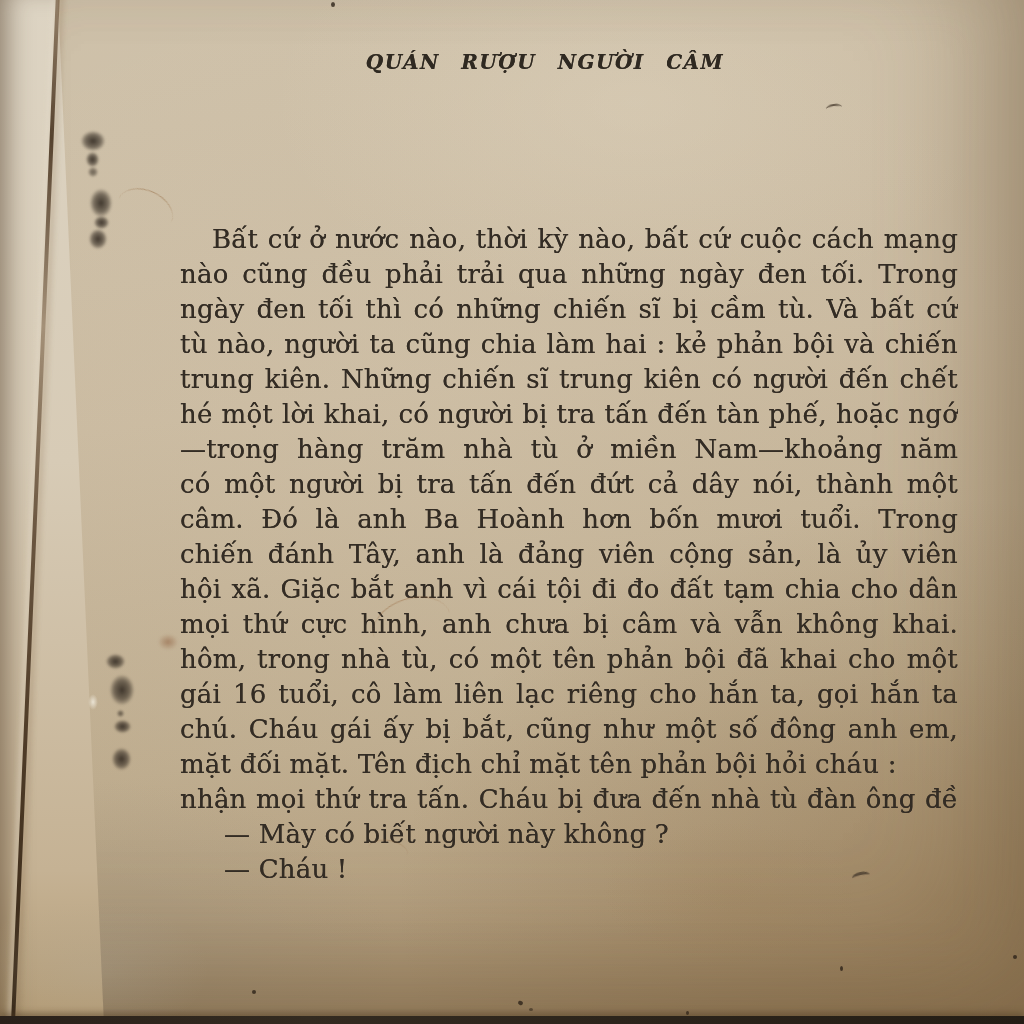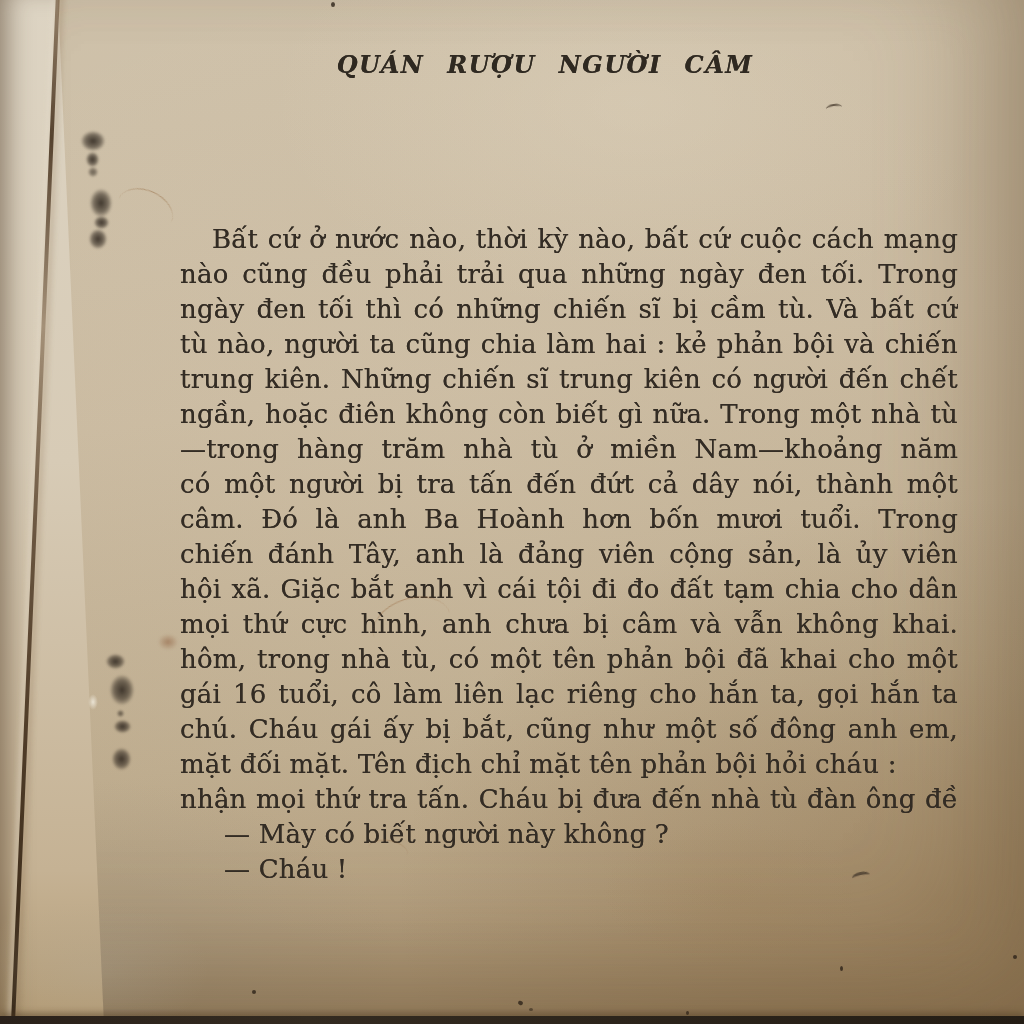--- a/index.html
+++ b/index.html
@@ -35,21 +35,21 @@
   }
   .crease-nick{position:absolute;left:88px;top:694px;width:10px;height:16px;border-radius:50%;
     background:radial-gradient(ellipse at center, rgba(238,232,218,0.9), rgba(238,232,218,0) 70%);}
   
   .bottom-strip{position:absolute;left:0;bottom:0;width:1024px;height:8px;
     background:linear-gradient(to right,#2a211a 0%, #332a20 30%, #2c241b 60%, #241d15 100%);
     box-shadow:0 -3px 6px rgba(80,60,35,0.5);}
   
   .title-wrap{position:absolute;left:150px;top:50px;width:790px;text-align:center;}
   .story-title{
-    font-style:italic;font-weight:700;font-size:24px;letter-spacing:1.5px;word-spacing:13px;
+    font-style:italic;font-weight:700;font-size:20px;letter-spacing:1.5px;word-spacing:13px;
     color:#2f2921;text-shadow:0 0 0.6px rgba(47,41,33,0.85);
   }
   
   .text-block{position:absolute;left:172px;top:222px;width:778px;color:#332c24;margin-left:8px;}
   .line{
     font-size:26px;line-height:35px;height:35px;white-space:normal;overflow:hidden;
     text-align:justify;text-align-last:justify;text-justify:inter-word;
     letter-spacing:0.2px;text-shadow:0 0 0.5px rgba(51,44,36,0.85);
   }
   .line.v-first{text-indent:32px;}
@@ -113,21 +113,21 @@
   <div class="title-wrap">
     <span class="story-title">QUÁN RƯỢU NGƯỜI CÂM</span>
   </div>
 
   <div class="text-block" id="lines">
       <div class="line v-first">Bất cứ ở nước nào, thời kỳ nào, bất cứ cuộc cách mạng</div>
       <div class="line v-mid">nào cũng đều phải trải qua những ngày đen tối. Trong những</div>
       <div class="line v-mid">ngày đen tối thì có những chiến sĩ bị cầm tù. Và bất cứ nhà</div>
       <div class="line v-mid">tù nào, người ta cũng chia làm hai : kẻ phản bội và chiến sĩ</div>
       <div class="line v-mid">trung kiên. Những chiến sĩ trung kiên có người đến chết không</div>
-      <div class="line v-mid">ngần, hoặc điên không còn biết gì nữa. Trong một nhà tù</div>
+      <div class="line v-mid">hé một lời khai, có người bị tra tấn đến tàn phế, hoặc ngớ</div>
       <div class="line v-mid">—trong hàng trăm nhà tù ở miền Nam—khoảng năm 1956,</div>
       <div class="line v-mid">có một người bị tra tấn đến đứt cả dây nói, thành một người</div>
       <div class="line v-mid">câm. Đó là anh Ba Hoành hơn bốn mươi tuổi. Trong kháng</div>
       <div class="line v-mid">chiến đánh Tây, anh là đảng viên cộng sản, là ủy viên nông</div>
       <div class="line v-mid">hội xã. Giặc bắt anh vì cái tội đi đo đất tạm chia cho dân cày,</div>
       <div class="line v-mid">mọi thứ cực hình, anh chưa bị câm và vẫn không khai. Một</div>
       <div class="line v-mid">hôm, trong nhà tù, có một tên phản bội đã khai cho một cô</div>
       <div class="line v-mid">gái 16 tuổi, cô làm liên lạc riêng cho hắn ta, gọi hắn ta bằng</div>
       <div class="line v-mid">chú. Cháu gái ấy bị bắt, cũng như một số đông anh em, cháu</div>
       <div class="line v-end">mặt đối mặt. Tên địch chỉ mặt tên phản bội hỏi cháu :</div>

